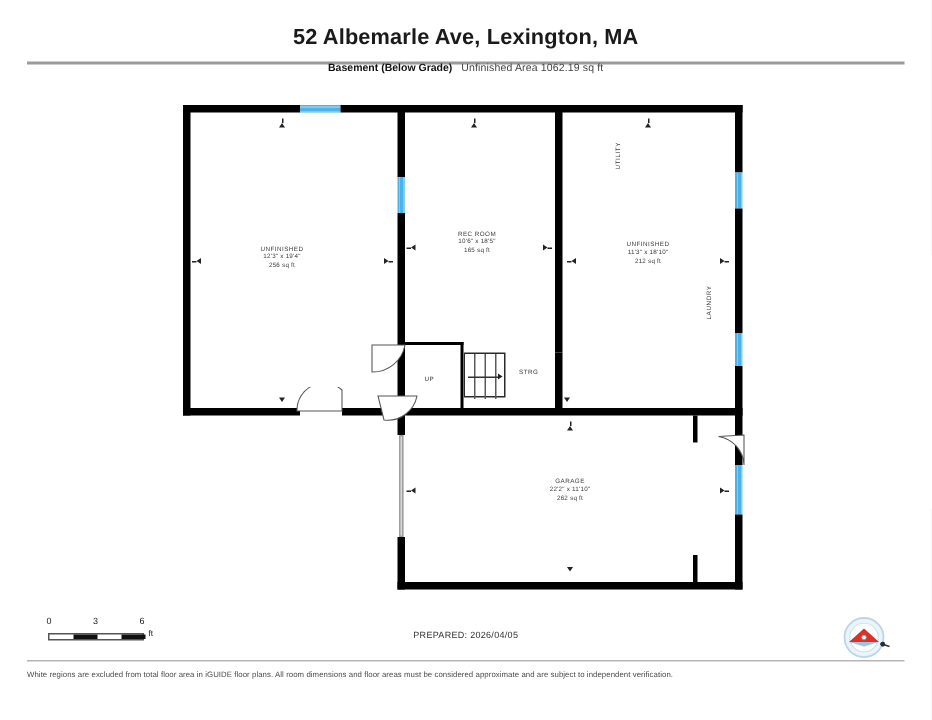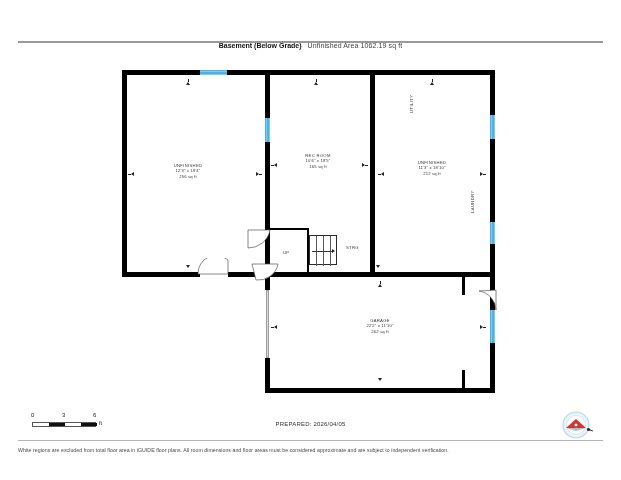--- a/index.html
+++ b/index.html
@@ -88,20 +88,21 @@
     position:absolute;left:18px;top:446px;width:585px;
     font-size:5.2px;color:#4a4a4a;letter-spacing:.05px;line-height:8px;
   }
   .compass{position:absolute;left:560px;top:410px;width:34px;height:30px;}
 </style>
 </head>
 <body>
 
 <div class="page">
 
+  <div class="title">52 Albemarle Ave, Lexington, MA</div>
   <div class="hrule"></div>
   <div class="subtitle">
     <span class="sb">Basement (Below Grade)</span><span class="sn">Unfinished Area 1062.19 sq ft</span>
   </div>
 
   <div class="plan">
 
     <div class="wall" style="left:122px;top:70px;width:78px;height:5px;"></div>
     <div class="win h" style="left:200px;top:70px;width:27px;height:5px;"></div>
     <div class="wall" style="left:227px;top:70px;width:268px;height:5px;"></div>

